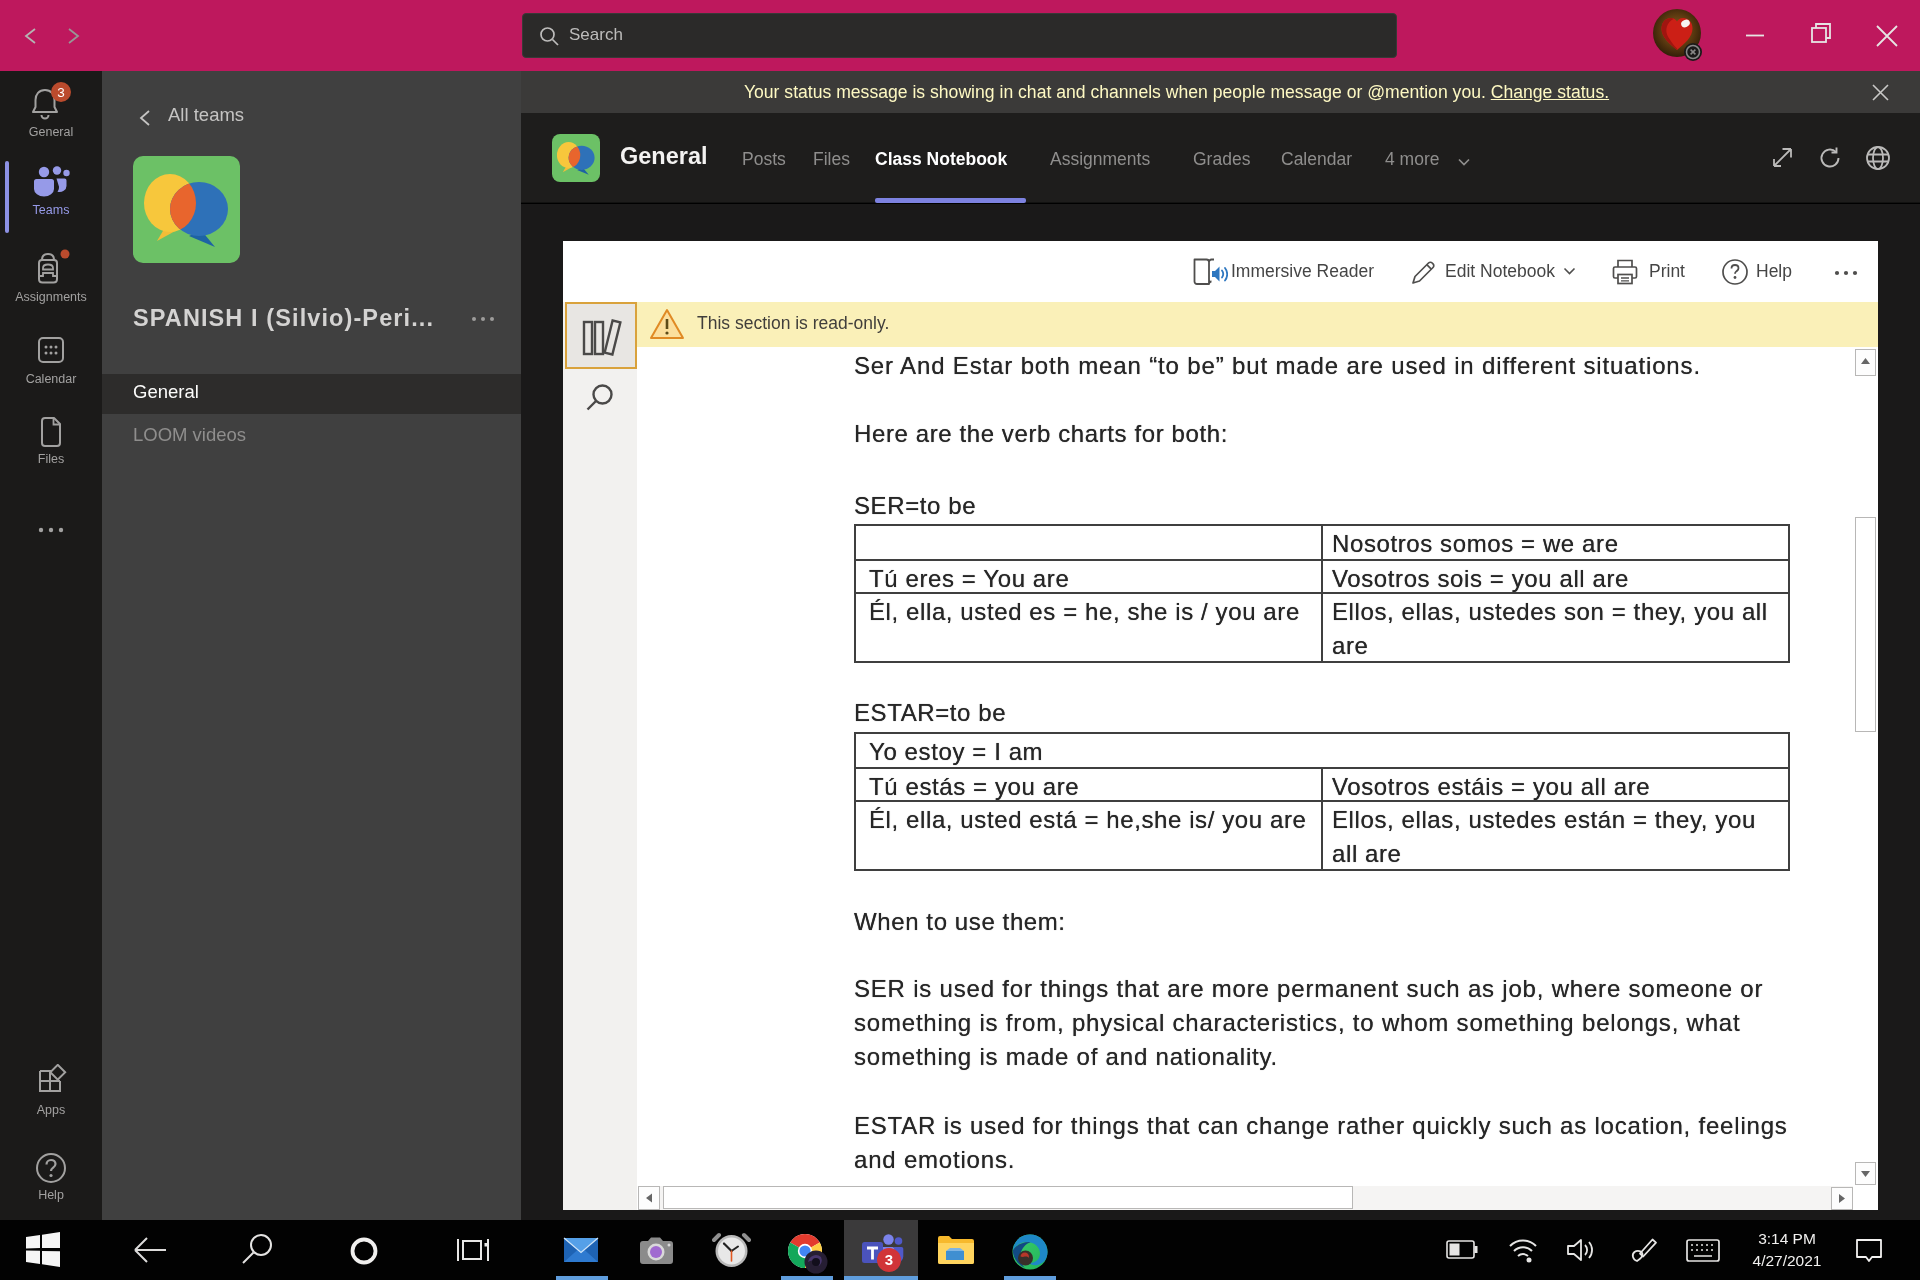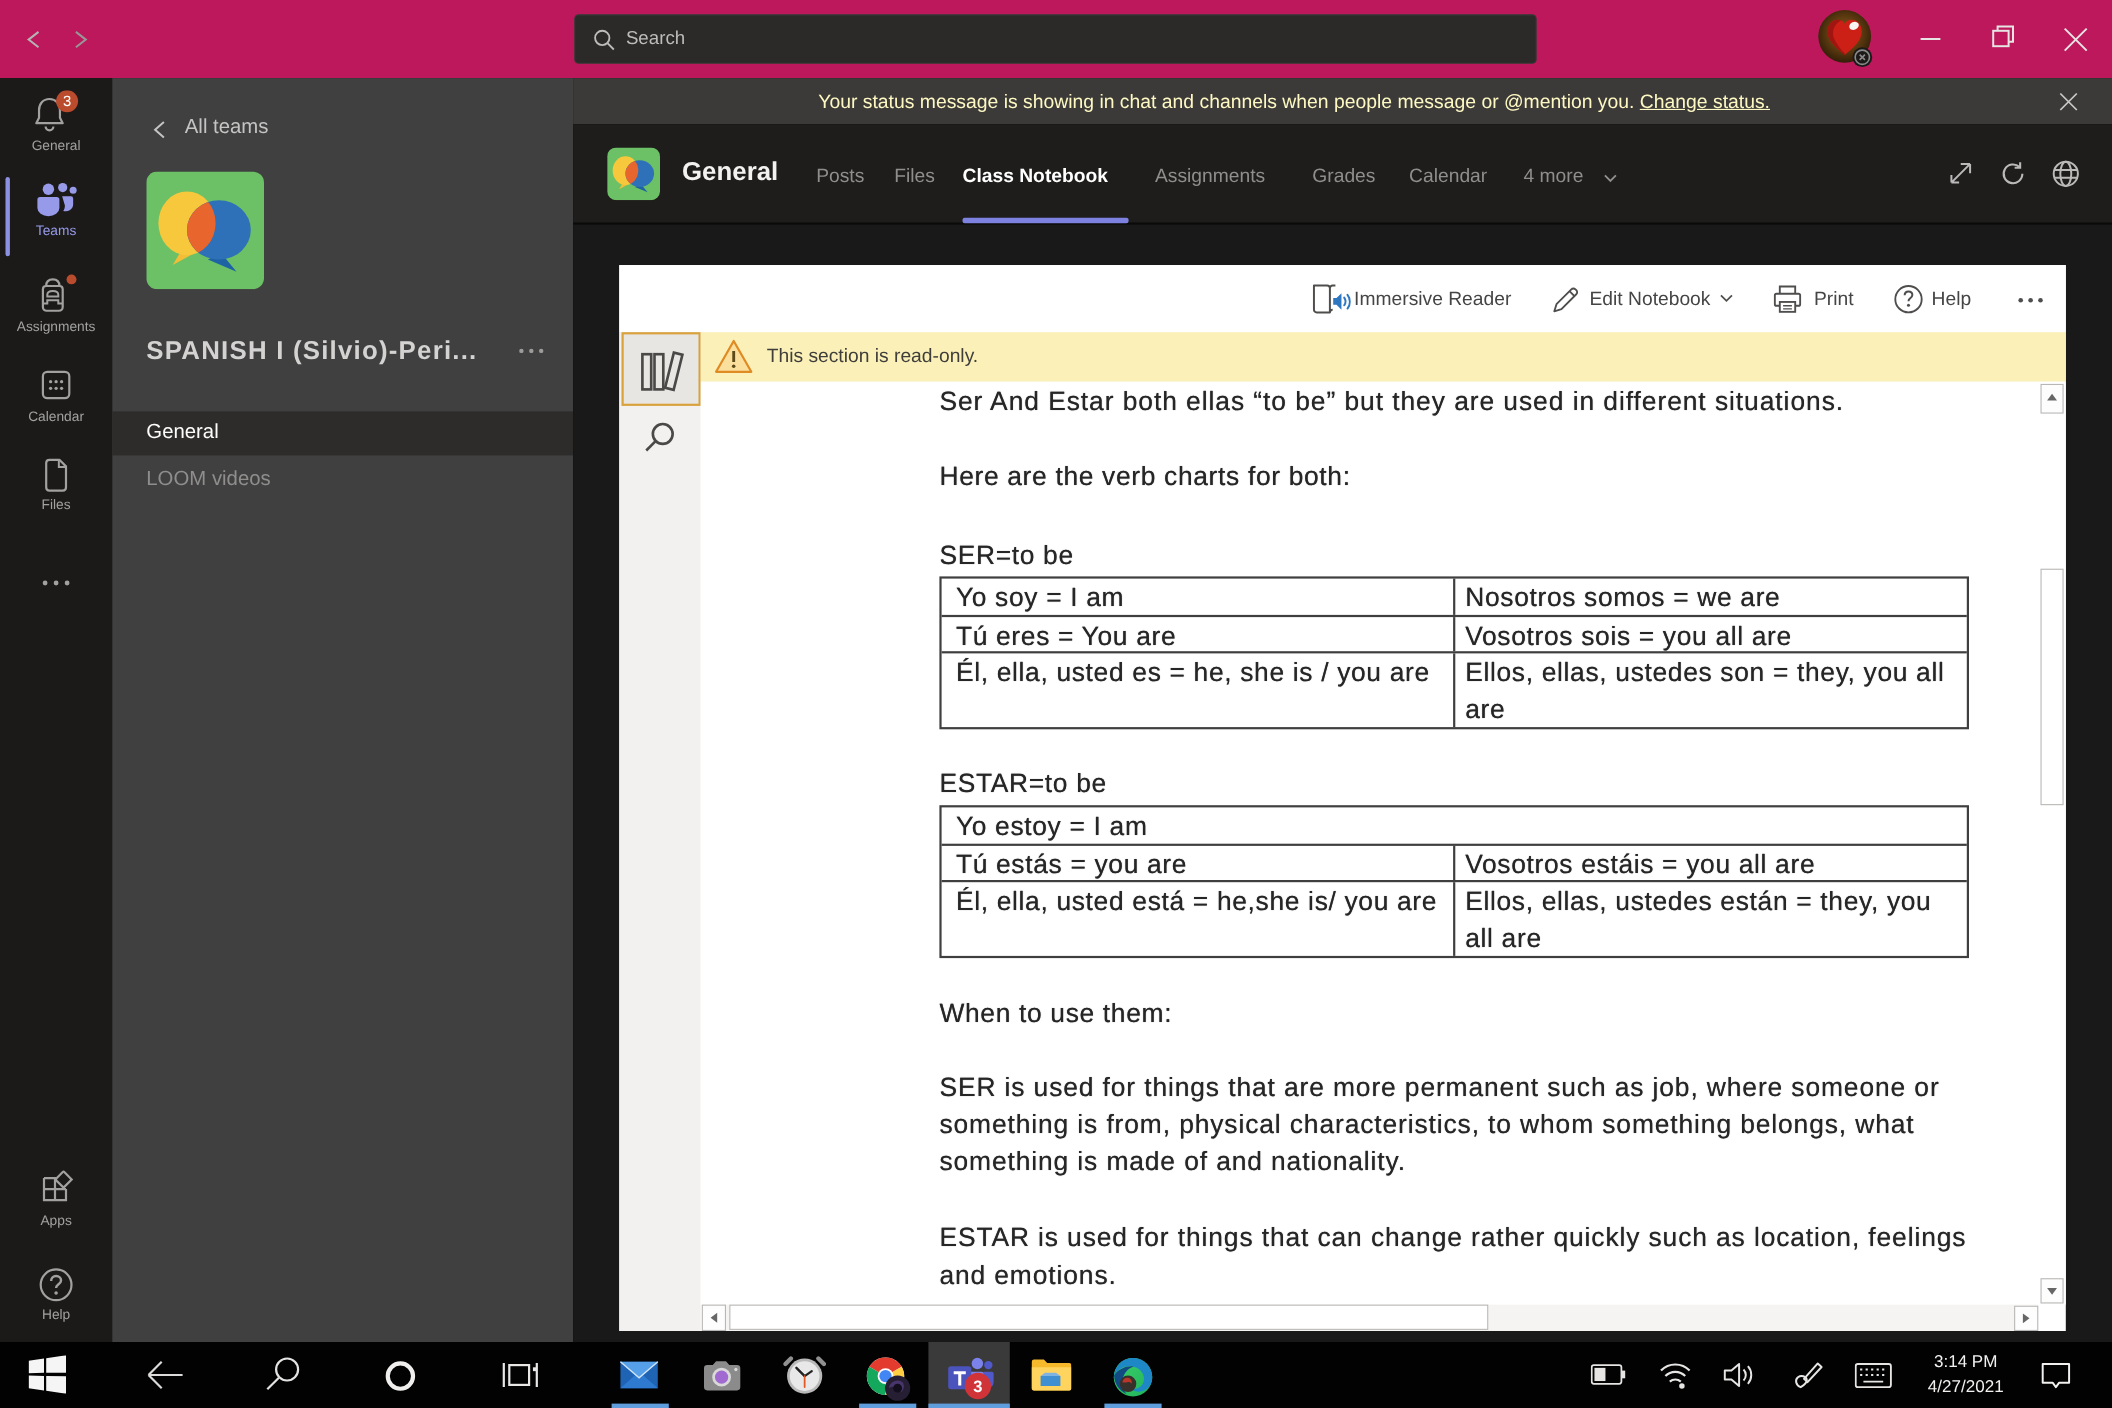--- a/index.html
+++ b/index.html
@@ -304,26 +304,25 @@
   <div id="ybanner" class="abs">
     <svg class="abs" style="left:12px; top:6px;" width="36" height="33" viewBox="0 0 36 33">
       <path d="M18 2 L34 30 H2 Z" fill="#fbdf9d" stroke="#e08a24" stroke-width="2" stroke-linejoin="round"></path>
       <path d="M18 11 V21" stroke="#5c4a18" stroke-width="2.6"></path>
       <circle cx="18" cy="25" r="1.6" fill="#5c4a18"></circle>
     </svg>
     <div class="abs" id="ybannertxt">This section is read-only.</div>
   </div>
 
   <div id="doc" class="abs">
-    <div class="dline" style="top:2px; letter-spacing:0.85px;">Ser And Estar both ellas “to be” but they are used in different situations.</div>
+    <div class="dline" style="top:2px; letter-spacing:0.85px;">Ser And Estar both mean “to be” but made are used in different situations.</div>
     <div class="dline" style="top:70px;">Here are the verb charts for both:</div>
     <div class="dline" style="top:142px;">SER=to be</div>
     <div class="ntable" style="top:177px;">
       <div class="nrow" style="height:33px;">
-          <div class="ncell1">Yo soy = I am</div>
           <div class="ncell2">Nosotros somos = we are</div>
         </div>
       <div class="nrow" style="height:33px;">
           <div class="ncell1">Tú eres = You are</div>
           <div class="ncell2">Vosotros sois = you all are</div>
         </div>
       <div class="nrow" style="height:69px;">
           <div class="ncell1">Él, ella, usted es = he, she is / you are</div>
           <div class="ncell2">Ellos, ellas, ustedes son = they, you all are</div>
         </div>

